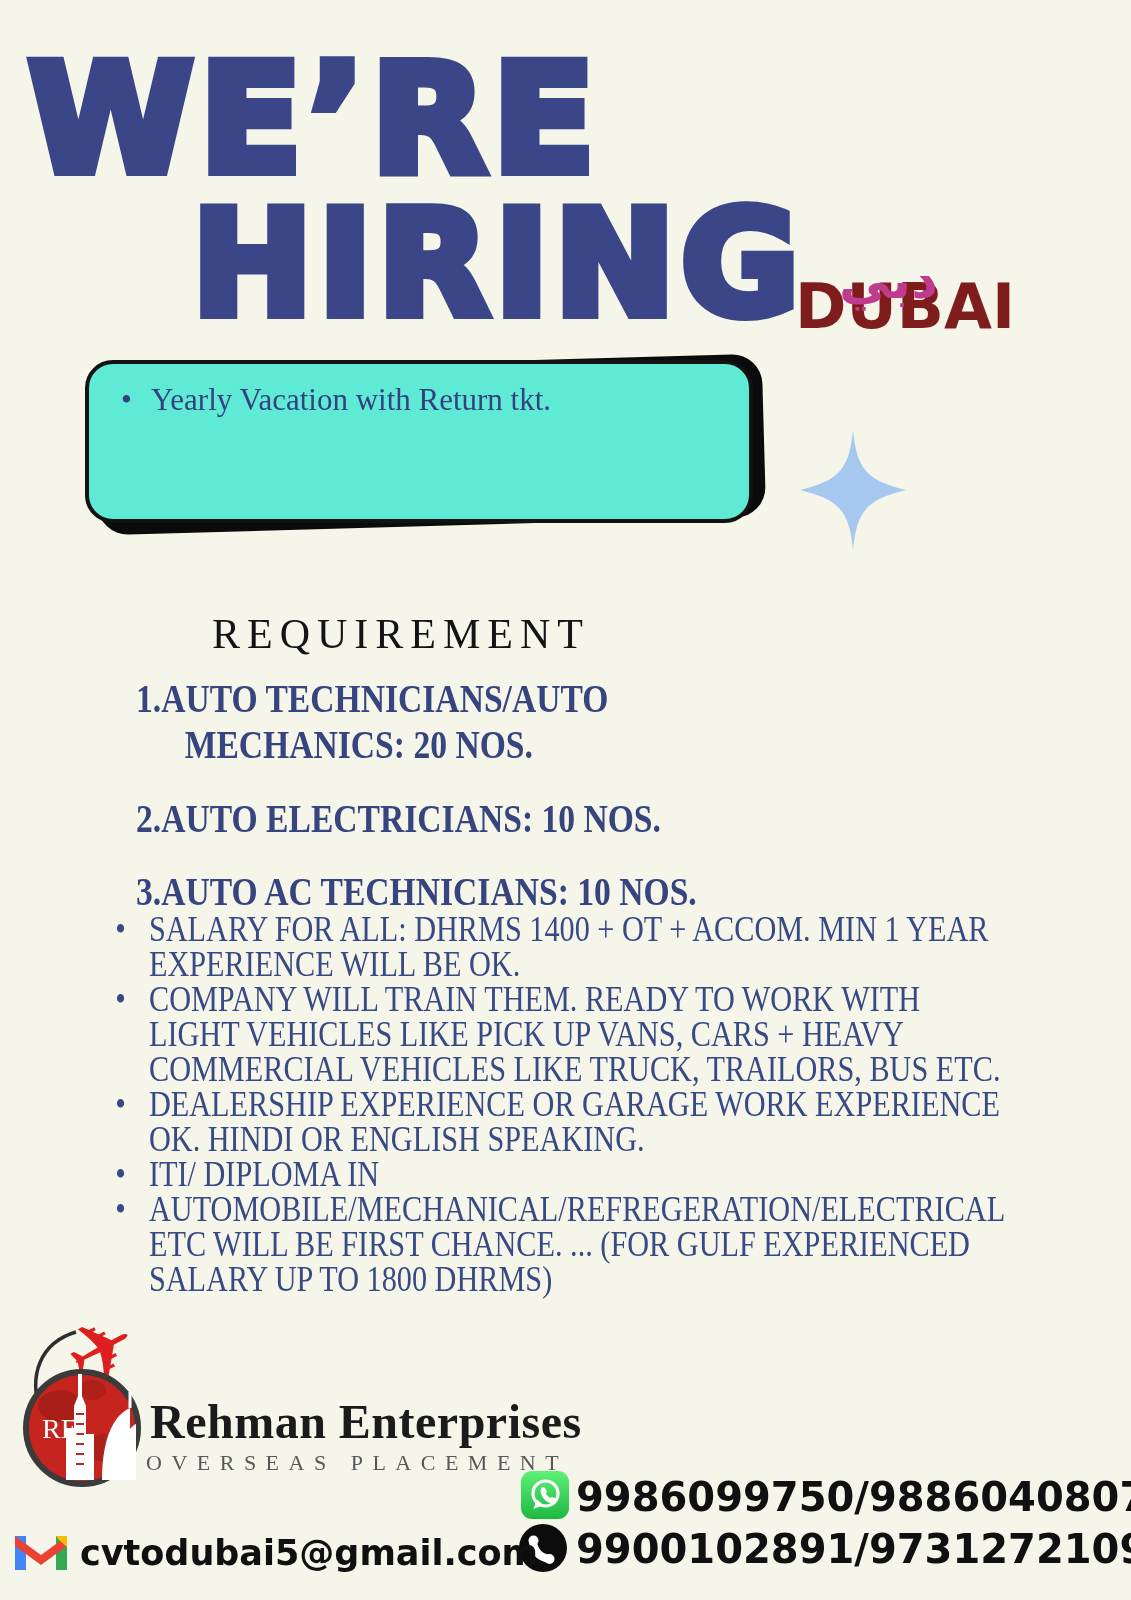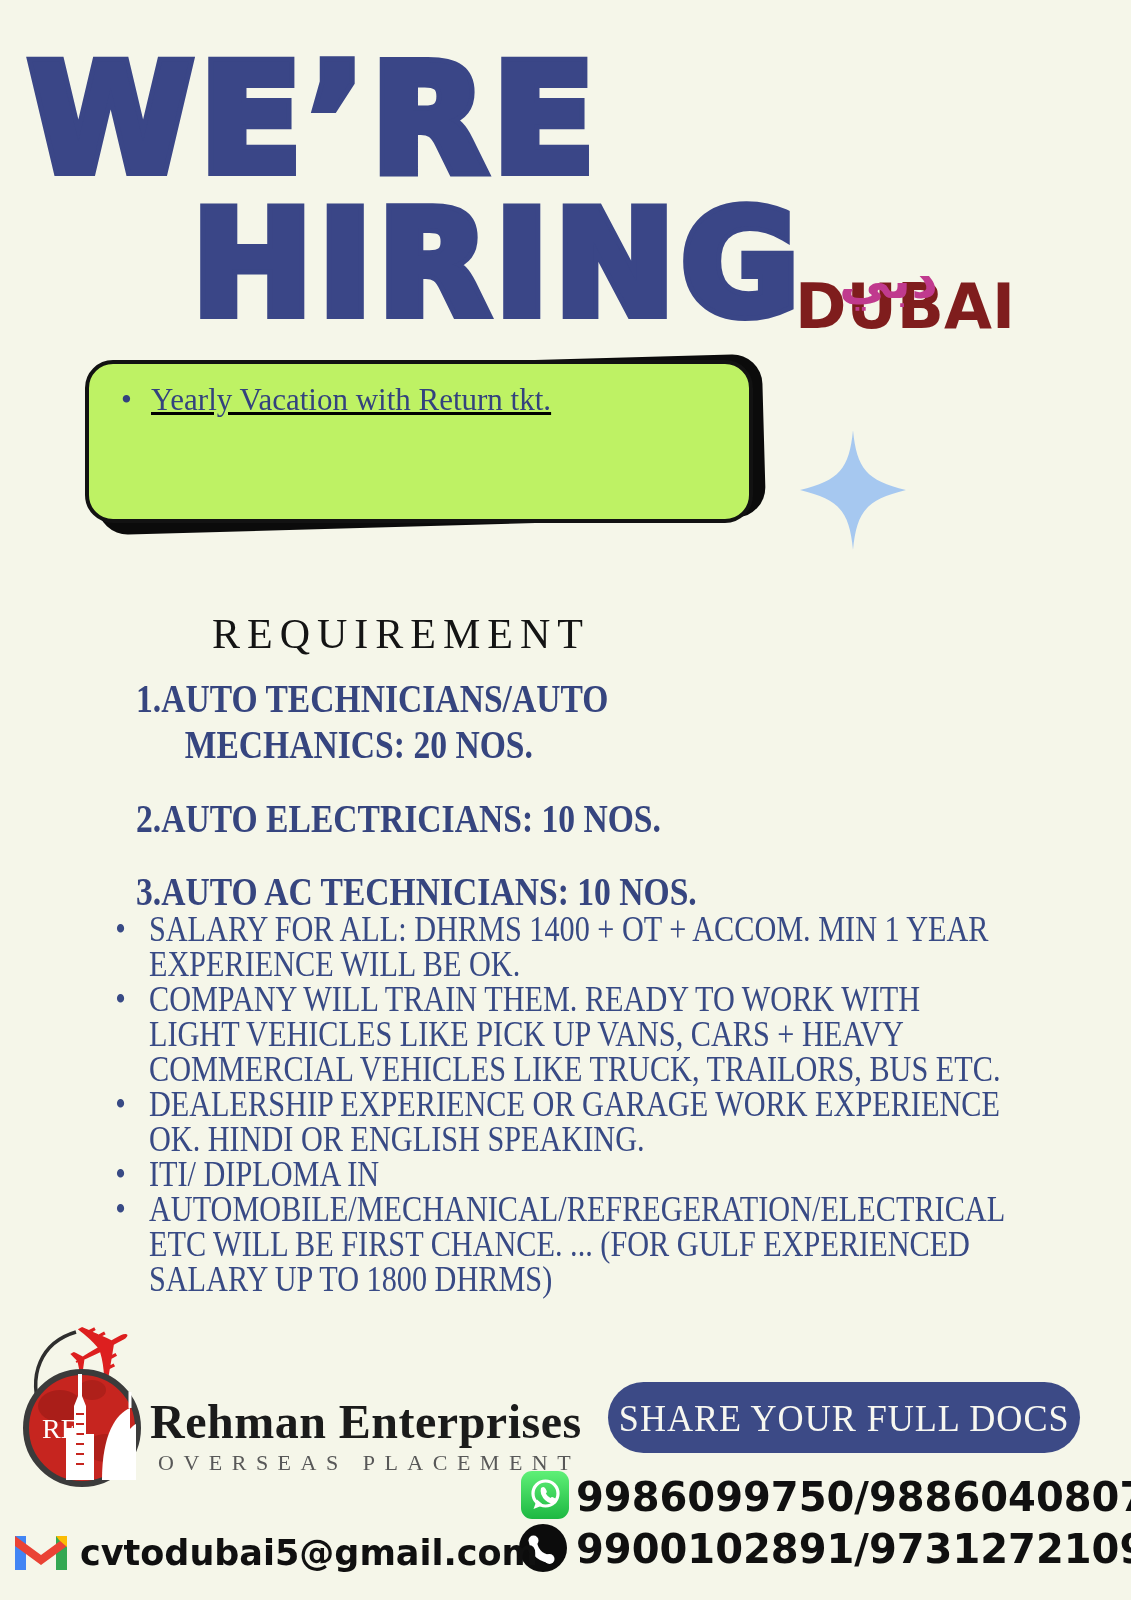--- a/index.html
+++ b/index.html
@@ -31,22 +31,22 @@
     font-size:52px; color:#c03a8e; line-height:1;
   }
 
   
   .perks-wrap{ position:absolute; left:85px; top:360px; width:668px; height:163px; }
   .perks-shadow{
     position:absolute; inset:0; background:#0b0b0b; border-radius:30px;
     transform:translate(11px,3px) rotate(-1.6deg);
   }
   .perks-card{
-    position:absolute; inset:0; background:#bef264;
-    border:4px solid #121212; border-radius:28px;text-decoration:underline;
+    position:absolute; inset:0; background:#5eead4;
+    border:4px solid #121212; border-radius:28px;
   }
   ul.perks{
     margin:14px 0 0 0; padding:0 20px 0 26px; list-style:none;
     font-size:31px; color:#33427e; line-height:1.42;
   }
   li.perk{ position:relative; padding-left:36px; }
   li.perk::before{ content:"•"; position:absolute; left:6px; top:0; color:#33427e; }
 
   
   .sparkle{ position:absolute; left:800px; top:430px; }
@@ -74,21 +74,21 @@
   li.detail{ position:relative; padding-left:44px; }
   li.detail::before{ content:"•"; position:absolute; left:4px; top:0; }
 
   
   .relogo{ position:absolute; left:14px; top:1304px; }
   .company{
     position:absolute; left:150px; top:1394px;
     font-size:48px; font-weight:700; color:#1b1b1b; letter-spacing:0.5px;
   }
   .tagline{
-    position:absolute; left:158px; top:1450px;
+    position:absolute; left:146px; top:1450px;
     font-size:22px; letter-spacing:9.5px; color:#585858;
   }
   .cta{
     position:absolute; left:608px; top:1382px; width:472px; height:71px;
     background:#3c4a86; border-radius:36px;
     display:flex; align-items:center; justify-content:center;
   }
   .cta span{
     color:#f7f7f0; font-size:38px; letter-spacing:1px;
     transform:scaleX(0.95); white-space:nowrap;
@@ -174,23 +174,20 @@
       <path d="M88 176 C88 130 102 110 116 104 L116 176 Z" fill="#ffffff"></path>
       <path d="M102 176 C105 138 114 124 122 120 L122 176 Z" fill="#ffffff"></path>
       <line x1="116" y1="104" x2="116" y2="88" stroke="#ffffff" stroke-width="3"></line>
     </g>
     <text x="28" y="134" font-family="Liberation Serif, serif" font-size="28" fill="#ffffff">RE</text>
   </svg>
 
   <div class="company">Rehman Enterprises</div>
   <div class="tagline">OVERSEAS PLACEMENT</div>
 
-  <div class="cta">
-    <span>SHARE YOUR FULL DOCS</span>
-  </div>
 
   <svg class="wa-icon" width="48" height="48" viewBox="0 0 48 48">
     <defs>
       <linearGradient id="wag" x1="0" y1="0" x2="0" y2="1">
         <stop offset="0" stop-color="#5ff077"></stop>
           <stop offset="1" stop-color="#1db842"></stop>
       </linearGradient>
     </defs>
     <rect width="48" height="48" rx="11" fill="url(#wag)"></rect>
     <circle cx="24.5" cy="22.5" r="12.5" stroke="#ffffff" stroke-width="3.2" fill="none"></circle>

